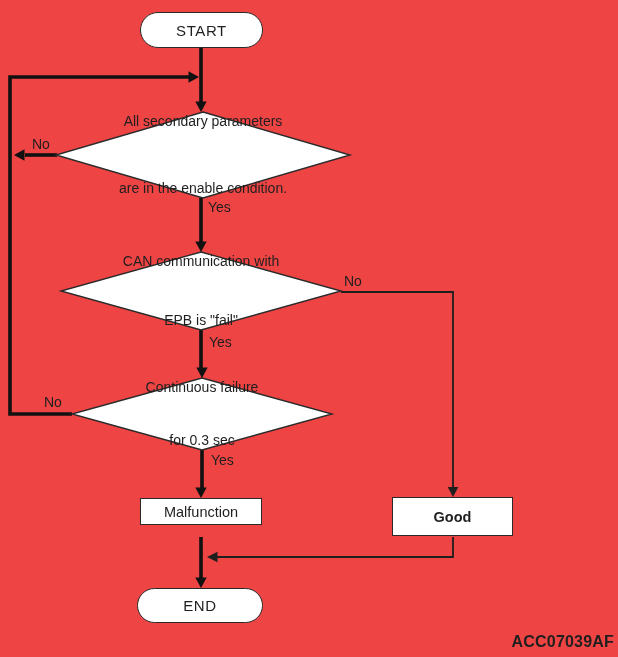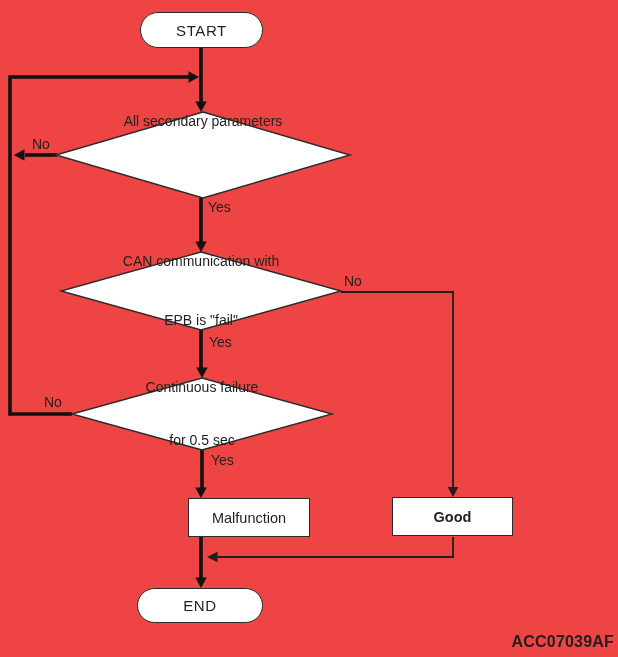--- a/index.html
+++ b/index.html
@@ -117,38 +117,39 @@
       <polygon points="207,557 217.5,551.7 217.5,562.3" fill="#1f1f1f"></polygon>
     </g>
 
     <polygon points="203,112 350,155 203,198 56,155" fill="#ffffff" stroke="#2a2a2a" stroke-width="1.4"></polygon>
     <polygon points="201,252 341,291 201,330 61,291" fill="#ffffff" stroke="#2a2a2a" stroke-width="1.4"></polygon>
     <polygon points="202,378 332,414 202,450 72,414" fill="#ffffff" stroke="#2a2a2a" stroke-width="1.4"></polygon>
   </svg>
 
   <div class="node terminal" style="left:140px; top:12px; width:123px; height:36px;">START</div>
 
-  <div class="node" style="left:140px; top:498px; width:122px; height:39px;margin-left:48px;">Malfunction</div>
+  <div class="node" style="left:140px; top:498px; width:122px; height:27px;">Malfunction</div>
 
   <div class="node" style="left:392px; top:497px; width:121px; height:39px;font-weight:bold;">Good</div>
 
   <div class="node terminal" style="left:137px; top:588px; width:126px; height:35px;">END</div>
 
   <div class="diamond-text" style="left:56px; top:112px; width:294px; height:86px;">
     <span>All secondary parameters</span>
+    <span>are in the enable condition.</span>
   </div>
 
   <div class="diamond-text" style="left:61px; top:252px; width:280px; height:78px;gap:20px;">
     <span>CAN communication with</span>
     <span>EPB is "fail"</span>
   </div>
 
   <div class="diamond-text" style="left:72px; top:378px; width:260px; height:72px;">
     <span>Continuous failure</span>
-    <span>for 0.5 sec</span>
+    <span>for 0.3 sec</span>
   </div>
 
   <div class="branch-label" style="left:32px; top:136px;">No</div>
   <div class="branch-label" style="left:208px; top:199px;">Yes</div>
 
   <div class="branch-label" style="left:344px; top:273px;">No</div>
   <div class="branch-label" style="left:209px; top:334px;">Yes</div>
 
   <div class="branch-label" style="left:44px; top:394px;">No</div>
   <div class="branch-label" style="left:211px; top:452px;">Yes</div>

